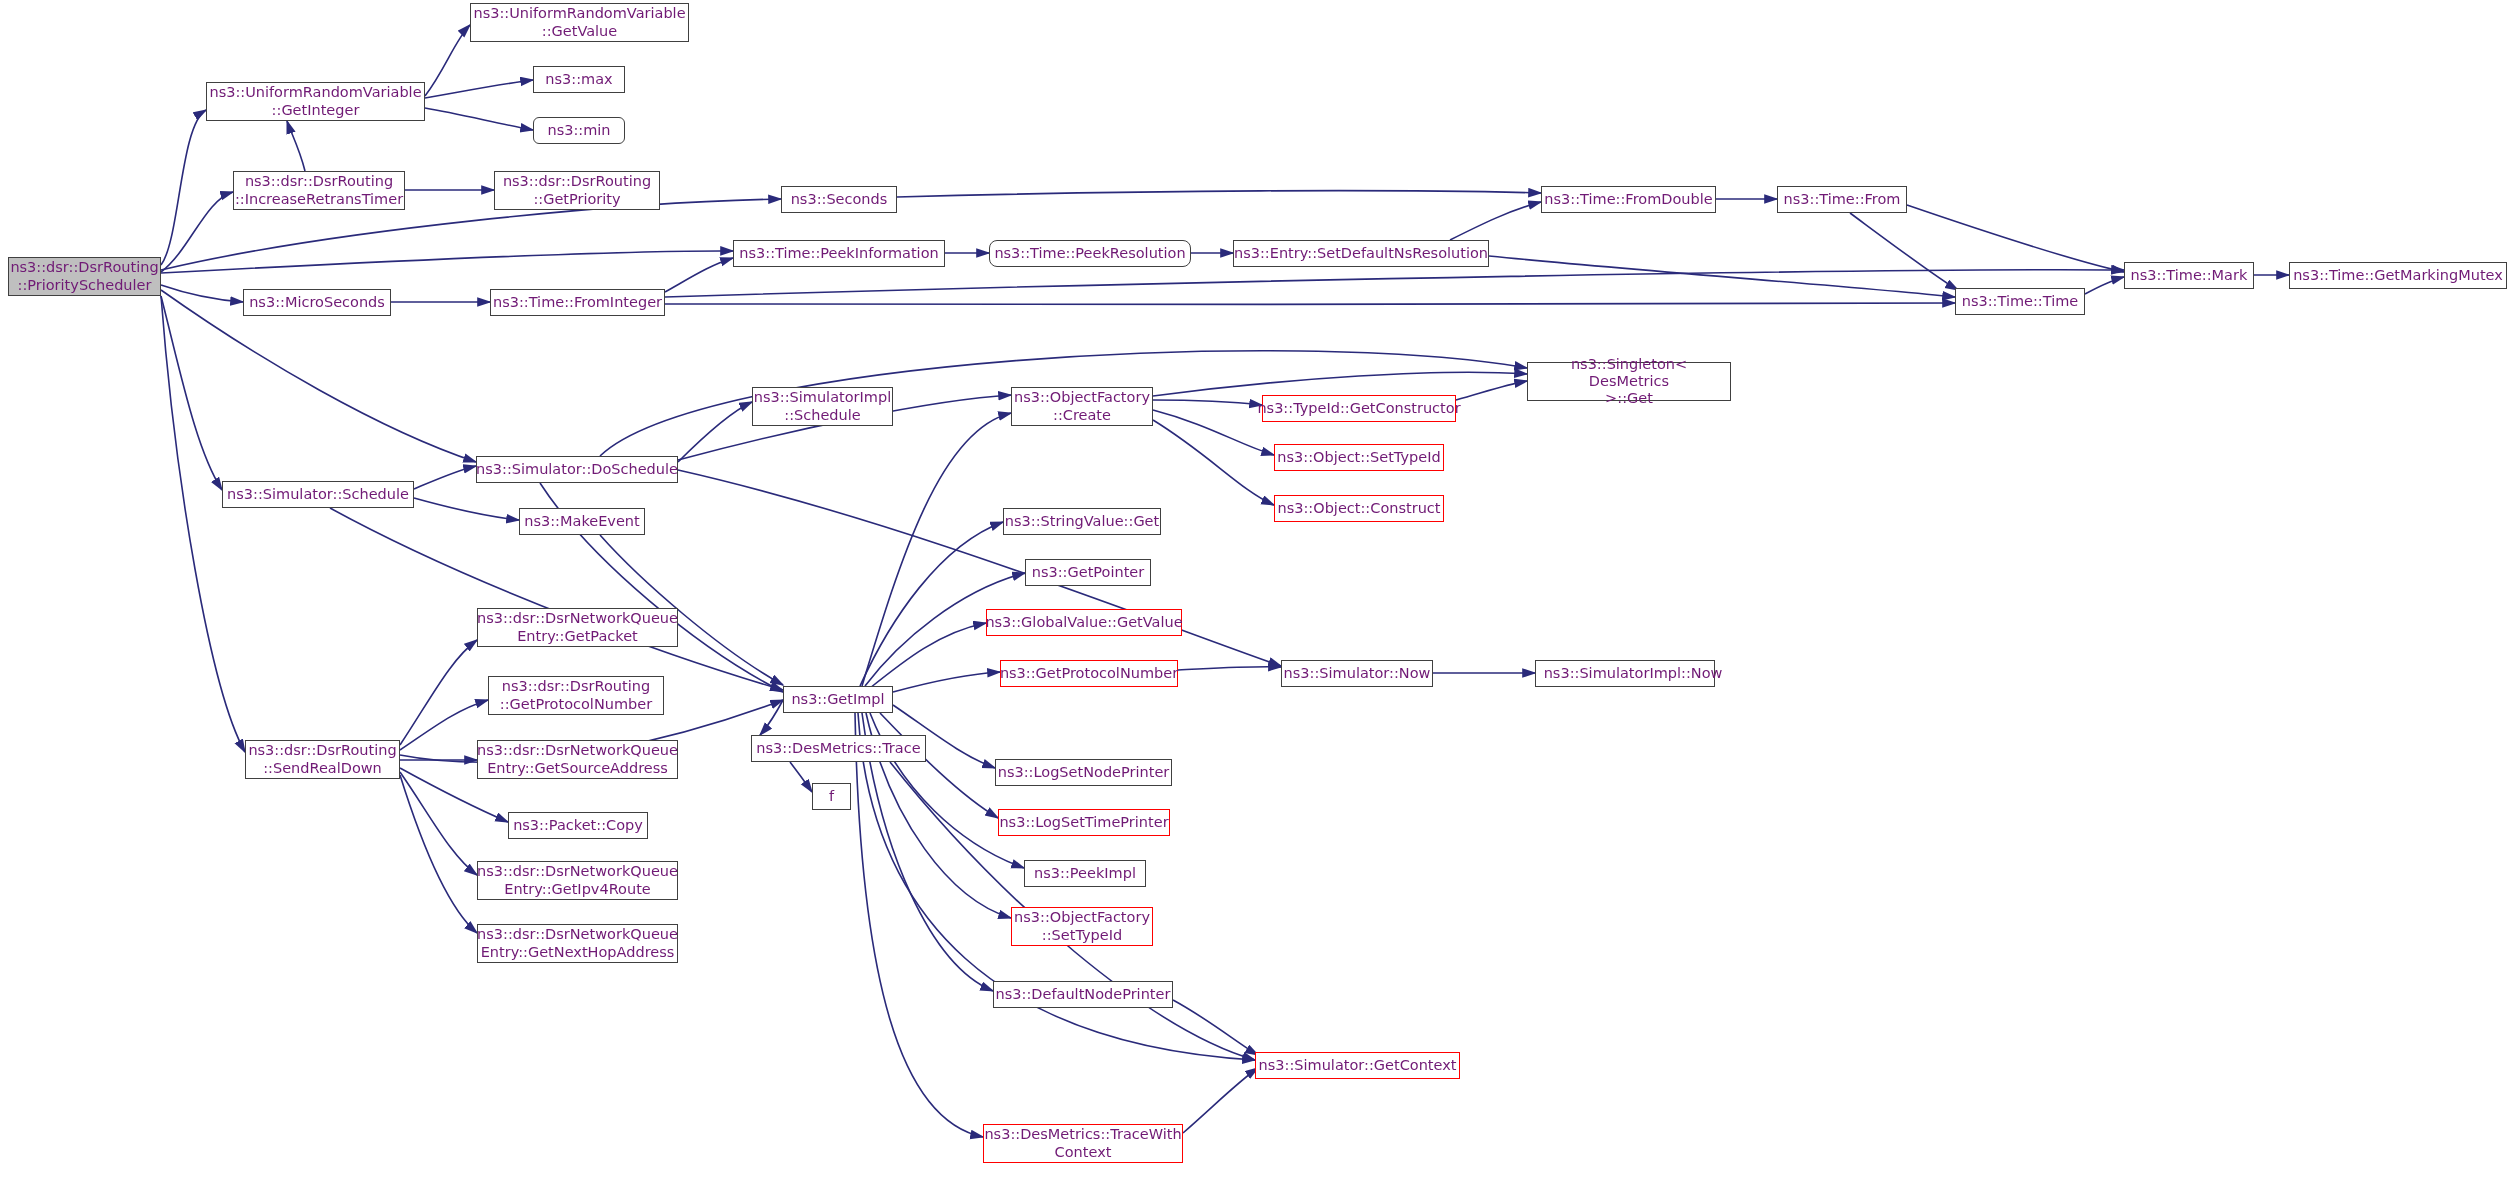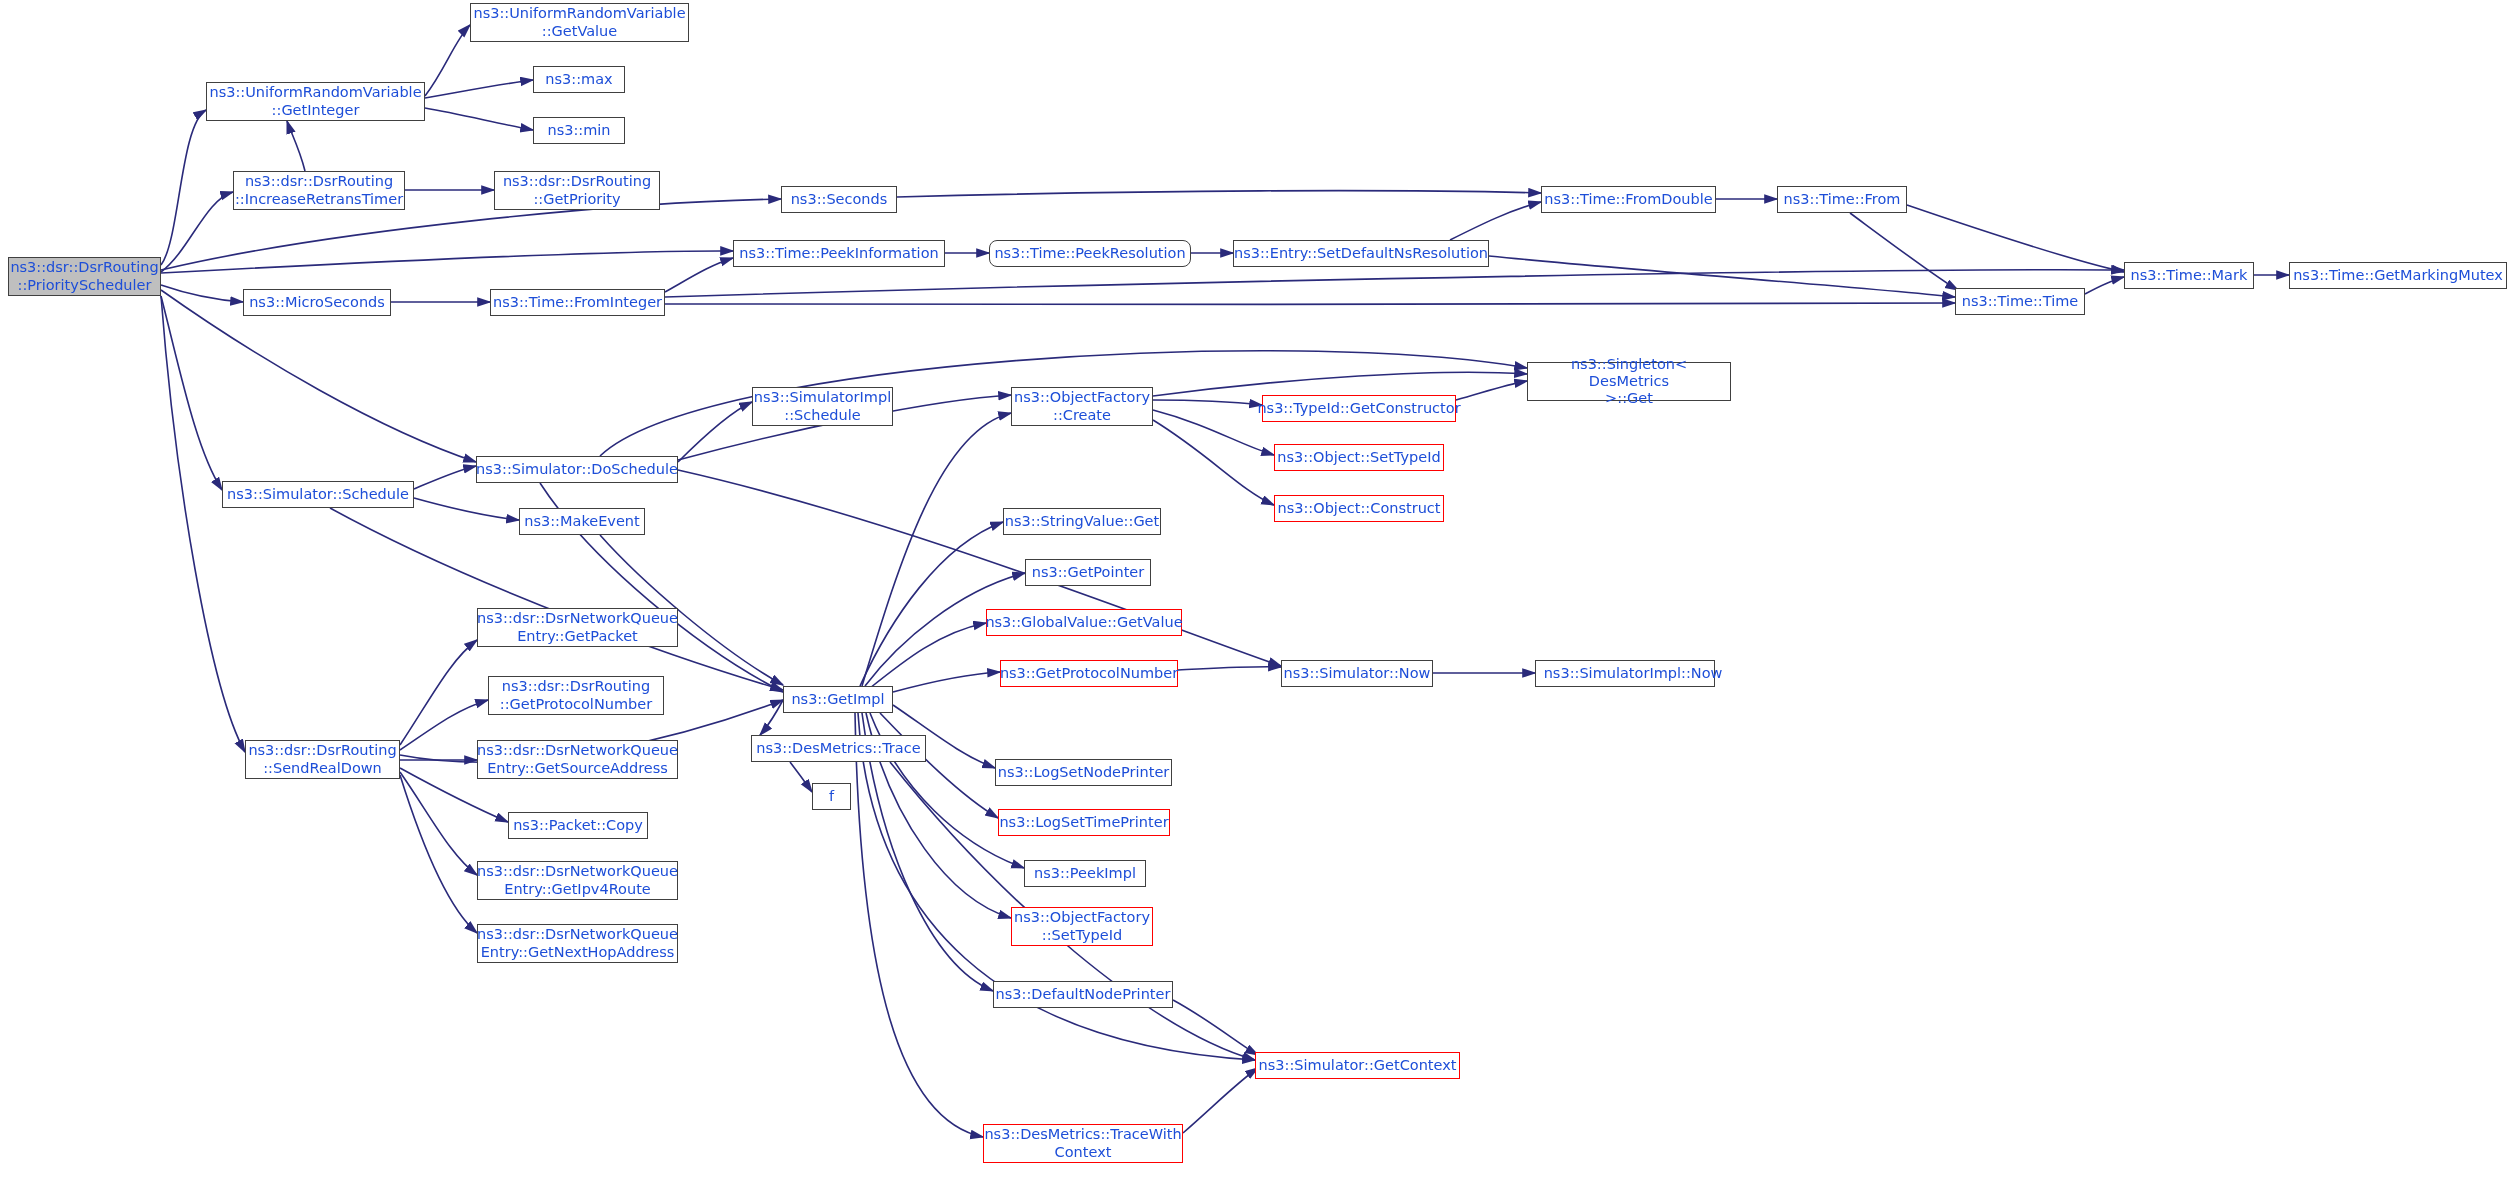--- a/index.html
+++ b/index.html
@@ -8,21 +8,21 @@
   svg#edges{position:absolute;left:0;top:0;width:2515px;height:1180px;pointer-events:none;}
   .node{
     position:absolute;
     box-sizing:border-box;
     display:flex;
     align-items:center;
     justify-content:center;
     text-align:center;
     background:#ffffff;
     border:1px solid #404040;
-    color:#1d4ed8;
+    color:#701a75;
     font-size:14.5px;
     line-height:1.18;
     letter-spacing:0px;
     padding:1px 4px;
     white-space:pre-line;
   }
   .node.red{border:1px solid #ff0000;}
   .node.cur{background:#bfbfbf;border:1px solid #404040;}
 </style>
 </head>
@@ -106,21 +106,21 @@
       </g>
   </svg>
   <div id="node-layer">
       <div class="node cur" style="left: 8px; top: 257px; width: 153px; height: 39px;">ns3::dsr::DsrRouting
 ::PriorityScheduler</div>
       <div class="node" style="left: 206px; top: 82px; width: 219px; height: 39px;">ns3::UniformRandomVariable
 ::GetInteger</div>
       <div class="node" style="left: 470px; top: 3px; width: 219px; height: 39px;">ns3::UniformRandomVariable
 ::GetValue</div>
       <div class="node" style="left: 533px; top: 66px; width: 92px; height: 27px;">ns3::max</div>
-      <div class="node" style="left: 533px; top: 117px; width: 92px; height: 27px;">ns3::min</div>
+      <div class="node" style="left: 533px; top: 117px; width: 92px; height: 27px; border-radius: 6px;">ns3::min</div>
       <div class="node" style="left: 233px; top: 171px; width: 172px; height: 39px;">ns3::dsr::DsrRouting
 ::IncreaseRetransTimer</div>
       <div class="node" style="left: 494px; top: 171px; width: 166px; height: 39px;">ns3::dsr::DsrRouting
 ::GetPriority</div>
       <div class="node" style="left: 781px; top: 186px; width: 116px; height: 27px;">ns3::Seconds</div>
       <div class="node" style="left: 733px; top: 240px; width: 212px; height: 27px;">ns3::Time::PeekInformation</div>
       <div class="node" style="left: 989px; top: 240px; width: 202px; height: 27px; border-radius: 8px;">ns3::Time::PeekResolution</div>
       <div class="node" style="left: 1233px; top: 240px; width: 256px; height: 27px;">ns3::Entry::SetDefaultNsResolution</div>
       <div class="node" style="left: 243px; top: 289px; width: 148px; height: 27px;">ns3::MicroSeconds</div>
       <div class="node" style="left: 490px; top: 289px; width: 175px; height: 27px;">ns3::Time::FromInteger</div>

